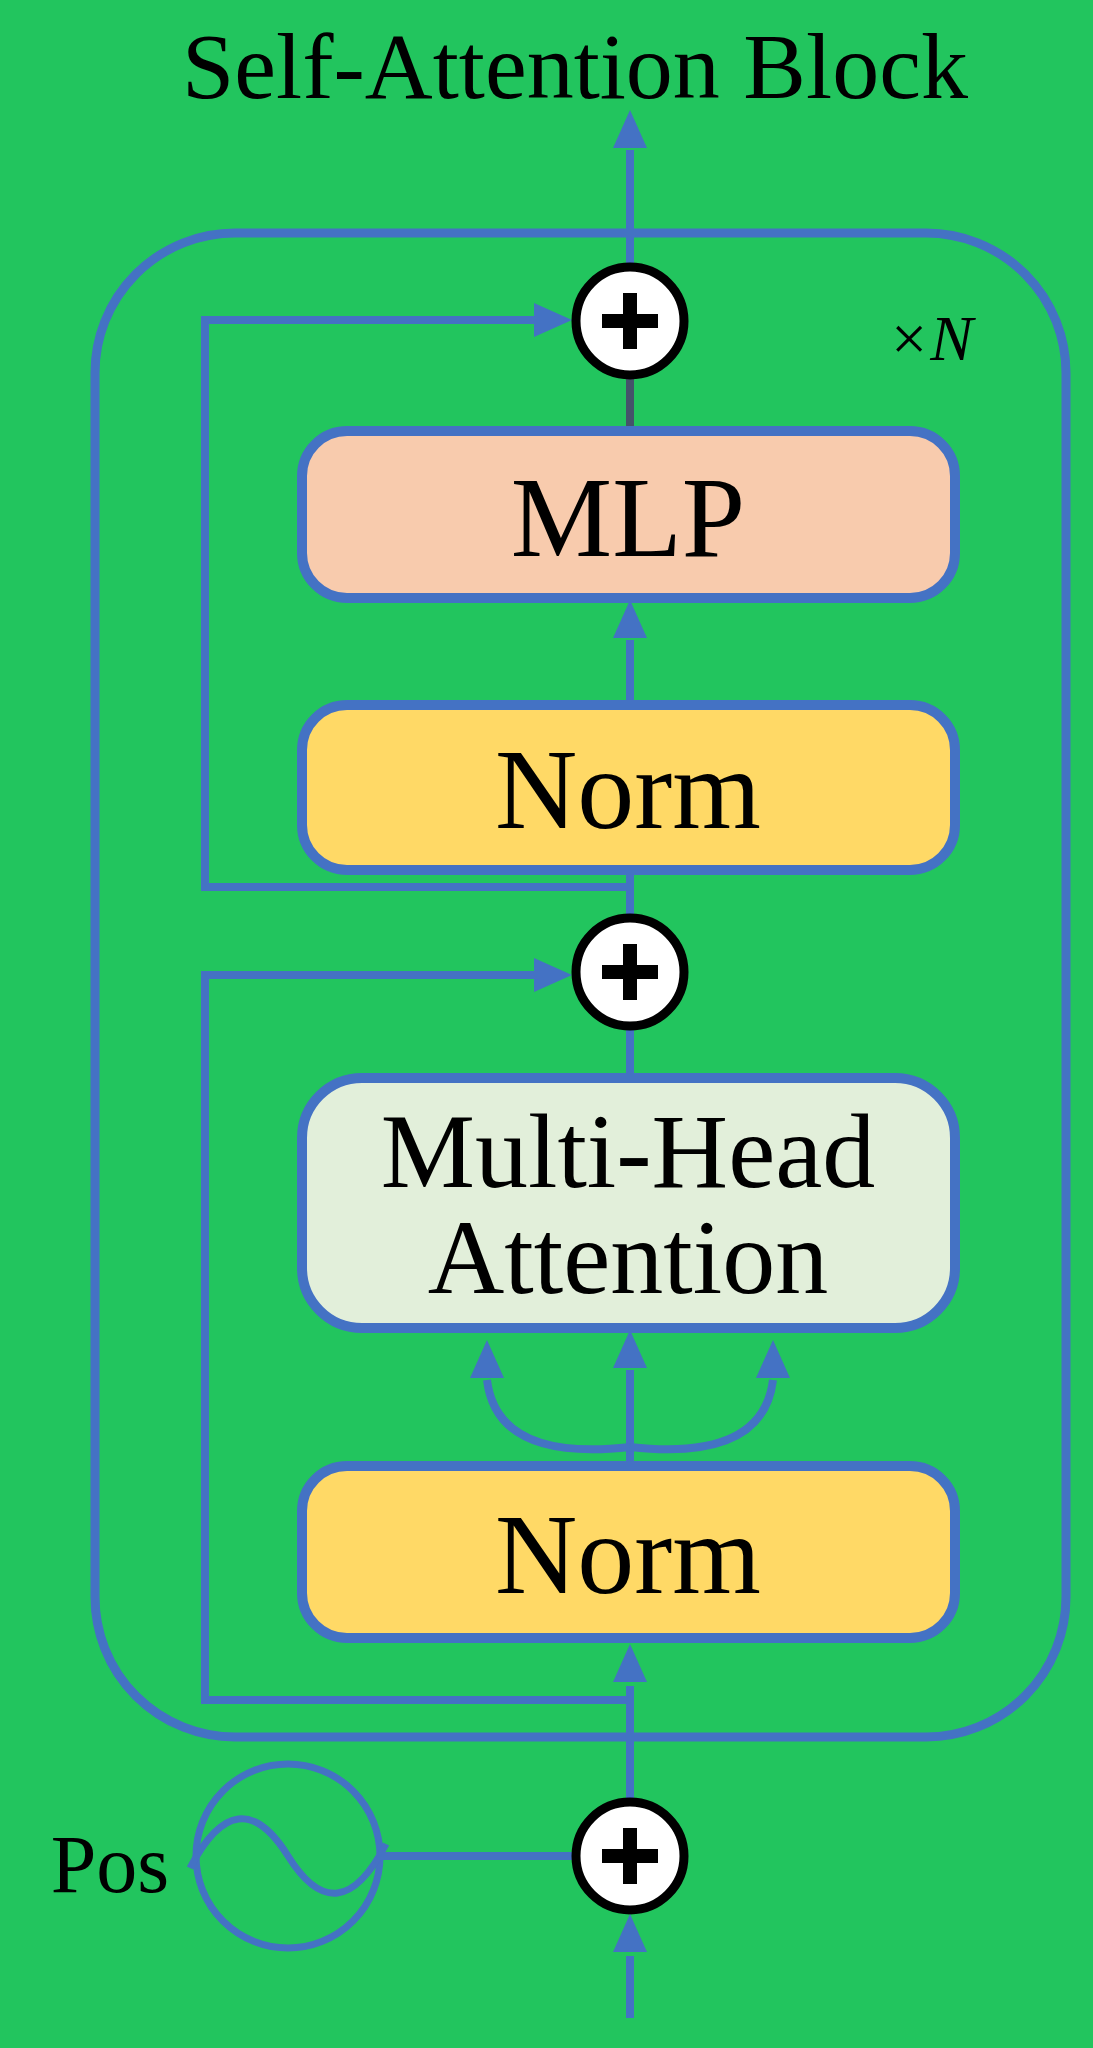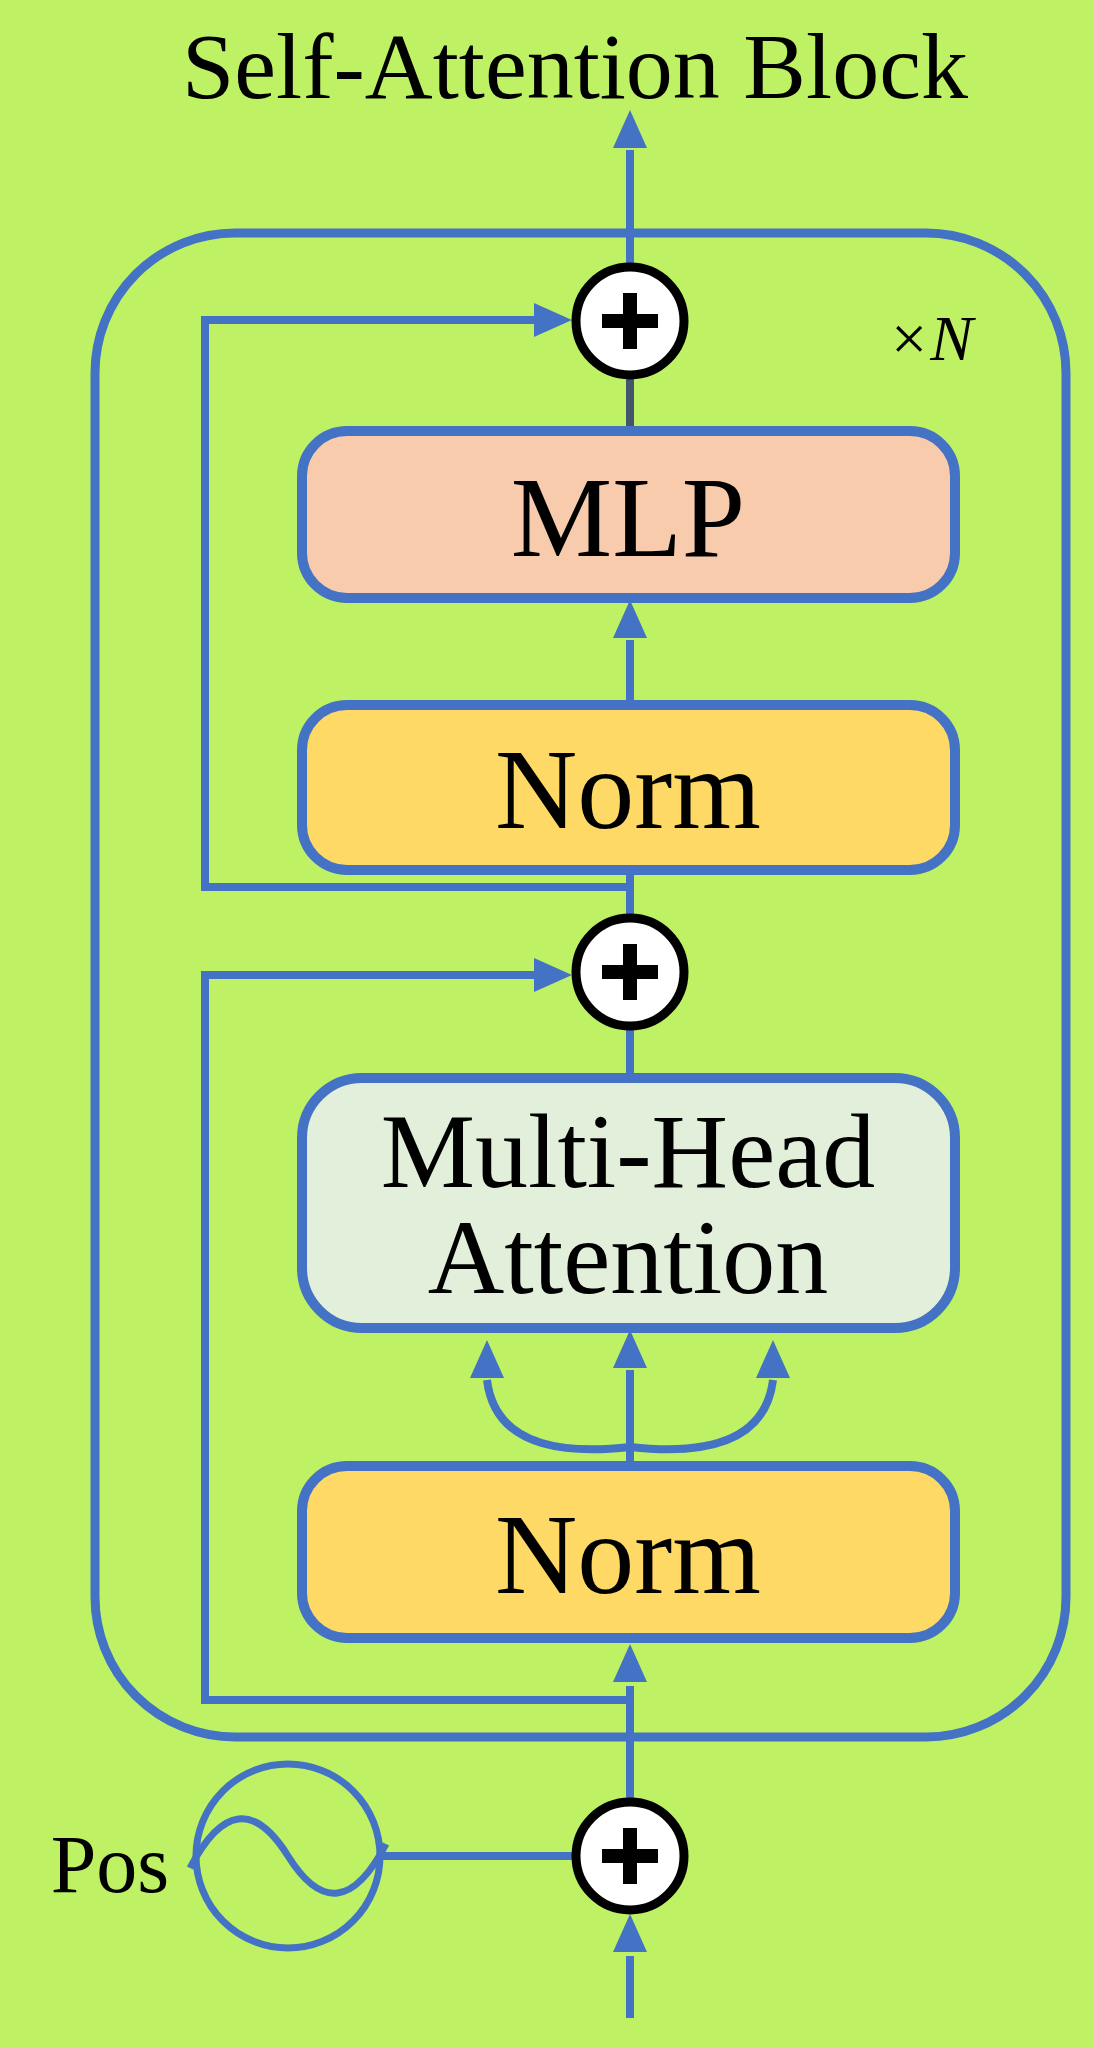--- a/index.html
+++ b/index.html
@@ -1,16 +1,16 @@
 <!DOCTYPE html>
 <html><head>
 <meta charset="utf-8">
 <style>
   html,body{margin:0;padding:0;background:#ffffff;}
-  .page{position:relative;width:1093px;height:2048px;background:#bef264;overflow:hidden;}
+  .page{position:relative;width:1093px;height:2048px;background:#22c55e;overflow:hidden;}
   svg{position:absolute;left:0;top:0;}
   text{font-family:"Liberation Serif","DejaVu Serif",serif;fill:#000000;}
   .title-text{font-size:94px;}
   .block-text{font-size:114px;}
   .mha-text{font-size:106px;}
   .pos-text{font-size:82px;}
   .repeat-text{font-size:64px;font-style:italic;}
   .blue-stroke{stroke:#4472C4;fill:none;}
   .line{stroke-width:8;}
   .thin{stroke-width:7;}

